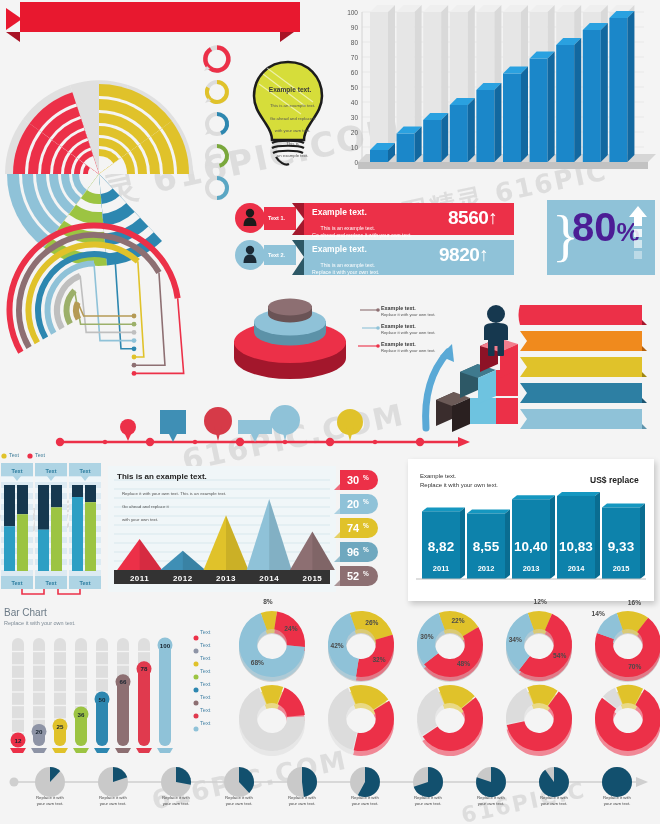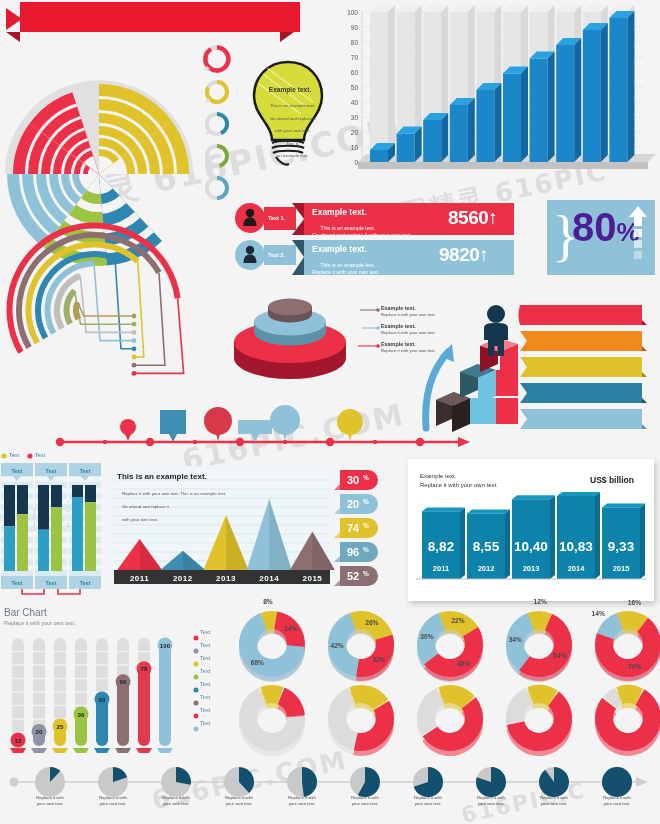--- a/index.html
+++ b/index.html
@@ -697,21 +697,21 @@
         <text x="168" y="112" text-anchor="middle" font-size="7.5" fill="#fff" font-weight="bold" font-family="Liberation Sans">2014</text>
         <path d="M194,48.47 L232,48.47 L237,44.47 L199,44.47 Z" fill="#1597c0"></path>
         <path d="M232,48.47 L237,44.47 L237,116 L232,120 Z" fill="#0a6d91"></path>
         <rect x="194" y="48.47" width="38" height="71.53" fill="#0d82ab"></rect>
         <text x="213" y="92" text-anchor="middle" font-size="13.5" fill="#fff" font-weight="bold" font-family="Liberation Sans">9,33</text>
         <text x="213" y="112" text-anchor="middle" font-size="7.5" fill="#fff" font-weight="bold" font-family="Liberation Sans">2015</text>
         <line x1="8" y1="120" x2="238" y2="120" stroke="#bdbdbd" stroke-width="1.2"></line>
       </svg>
     <div class="t usd-h1" style="left:12px;top:14px;">Example text.</div>
     <div class="t usd-h1" style="left:12px;top:23px;">Replace it with your own text.</div>
-    <div class="t usd-unit" style="left:182px;top:16px;">US$ billion</div>
+    <div class="t usd-unit" style="left:182px;top:16px;">US$ replace</div>
   </div>
 
   <div class="t bc-title" style="left:4px;top:607px;">Bar Chart</div>
   <div class="t bc-sub" style="left:4px;top:620px;">Replace it with your own text.</div>
   <div class="abs" style="left:4px;top:628px;">
     <svg width="180" height="130" viewBox="0 0 180 130" id="thermo-svg">
         <rect x="8" y="10" width="12" height="108" rx="6" fill="#dedede"></rect>
         <line x1="8" y1="23.5" x2="20" y2="23.5" stroke="#f4f4f4" stroke-width="1.4"></line>
         <line x1="8" y1="37" x2="20" y2="37" stroke="#f4f4f4" stroke-width="1.4"></line>
         <line x1="8" y1="50.5" x2="20" y2="50.5" stroke="#f4f4f4" stroke-width="1.4"></line>

